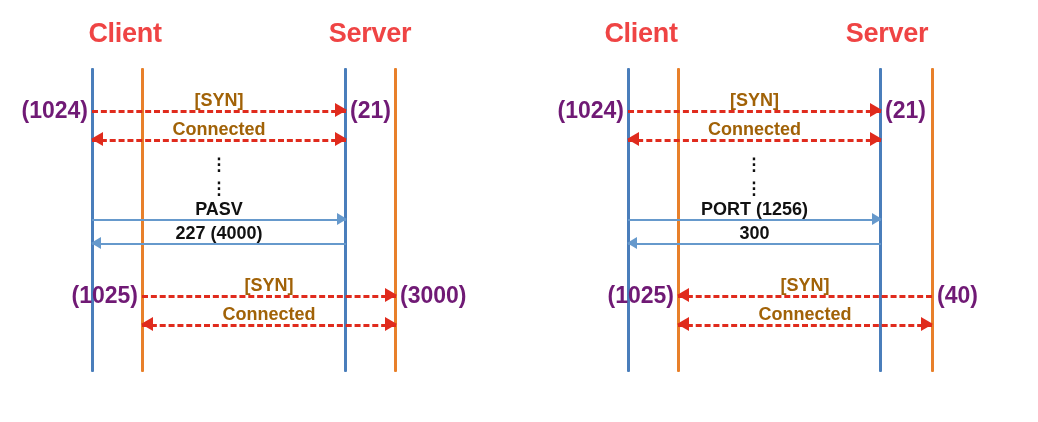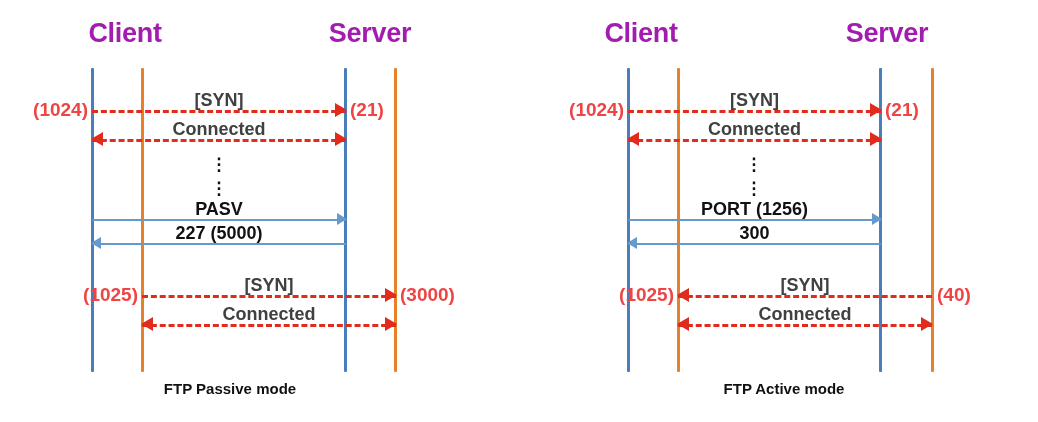--- a/index.html
+++ b/index.html
@@ -9,21 +9,21 @@
     color:#1a1a1a;overflow:hidden;position:relative;
   }
   .stage{position:absolute;inset:0;}
   .diagram{position:absolute;top:0;height:422px;width:519px;}
   #diagram-passive{left:0;}
   #diagram-active{left:519px;}
 
   
   .actor-label{
     position:absolute;font-size:27px;font-weight:bold;
-    letter-spacing:-.3px;color:#a21caf;white-space:nowrap;
+    letter-spacing:-.3px;color:#ef4444;white-space:nowrap;
     transform:translateX(-50%);
   }
 
   
   .lifeline{position:absolute;width:3px;border-radius:1px;}
   .lifeline.blue{background:#4A7EBB;}
   .lifeline.orange{background:#E8802A;}
 
   
   .msg{position:absolute;height:0;}
@@ -43,26 +43,26 @@
   .msg.solid .arrowhead.right{border-left:10px solid #6699CC;}
   .msg.solid .arrowhead.left{border-right:10px solid #6699CC;}
   .msg.dashed .arrowhead.right{border-left:12px solid #E02B1D;border-top-width:7px;border-bottom-width:7px;transform:translateY(-7px);}
   .msg.dashed .arrowhead.left{border-right:12px solid #E02B1D;border-top-width:7px;border-bottom-width:7px;transform:translateY(-7px);}
 
   .msg-label{
     position:absolute;left:50%;transform:translate(-50%,-100%);
     top:1px;white-space:nowrap;font-size:19px;font-weight:bold;
     padding:0 2px;background:transparent;
   }
-  .msg.dashed .msg-label{color:#404040;font-size:18px;}
+  .msg.dashed .msg-label{color:#a16207;font-size:18px;}
   .msg.solid .msg-label{color:#111;font-size:18px;}
 
   
   .port-label{
-    position:absolute;font-size:19px;font-weight:bold;color:#ef4444;
+    position:absolute;font-size:23px;font-weight:bold;color:#701a75;
     white-space:nowrap;transform:translateY(-50%);
   }
   .port-label.at-left{transform:translate(-100%,-50%);padding-right:1px;}
   .port-label.at-right{padding-left:1px;}
 
   
   .ellipsis{
     position:absolute;transform:translate(-50%,-50%);
     font-size:17px;font-weight:bold;color:#111;line-height:1;
     letter-spacing:0;
@@ -109,39 +109,38 @@
 
     <div class="msg solid" style="left:92px;width:254px;top:219px;">
       <div class="line"></div>
       <div class="arrowhead right"></div>
       <div class="msg-label">PASV</div>
     </div>
 
     <div class="msg solid" style="left:92px;width:254px;top:243px;">
       <div class="line"></div>
       <div class="arrowhead left"></div>
-      <div class="msg-label">227 (5000)</div>
+      <div class="msg-label">227 (4000)</div>
     </div>
 
     <div class="msg dashed" style="left:142px;width:254px;top:295px;">
       <div class="line"></div>
       <div class="arrowhead right"></div>
       <div class="msg-label">[SYN]</div>
     </div>
     <div class="port-label at-left" style="left:139px;top:295px;">(1025)</div>
     <div class="port-label at-right" style="left:399px;top:295px;">(3000)</div>
 
     <div class="msg dashed" style="left:142px;width:254px;top:324px;">
       <div class="line"></div>
       <div class="arrowhead left"></div>
       <div class="arrowhead right"></div>
       <div class="msg-label">Connected</div>
     </div>
 
-    <div class="caption" style="left:230px;top:380px;">FTP Passive mode</div>
   </div>
 
   <div class="diagram" id="diagram-active">
 
     <div class="actor-label" style="left:122px;top:18px;">Client</div>
     <div class="actor-label" style="left:368px;top:18px;">Server</div>
 
     <div class="lifeline blue" style="left:108px;top:68px;height:304px;"></div>
     <div class="lifeline orange" style="left:158px;top:68px;height:304px;"></div>
     <div class="lifeline blue" style="left:360px;top:68px;height:304px;"></div>
@@ -185,16 +184,15 @@
     <div class="port-label at-left" style="left:156px;top:295px;">(1025)</div>
     <div class="port-label at-right" style="left:417px;top:295px;">(40)</div>
 
     <div class="msg dashed" style="left:159px;width:254px;top:324px;">
       <div class="line"></div>
       <div class="arrowhead left"></div>
       <div class="arrowhead right"></div>
       <div class="msg-label">Connected</div>
     </div>
 
-    <div class="caption" style="left:265px;top:380px;">FTP Active mode</div>
   </div>
 
 </div>
 
 </body></html>

